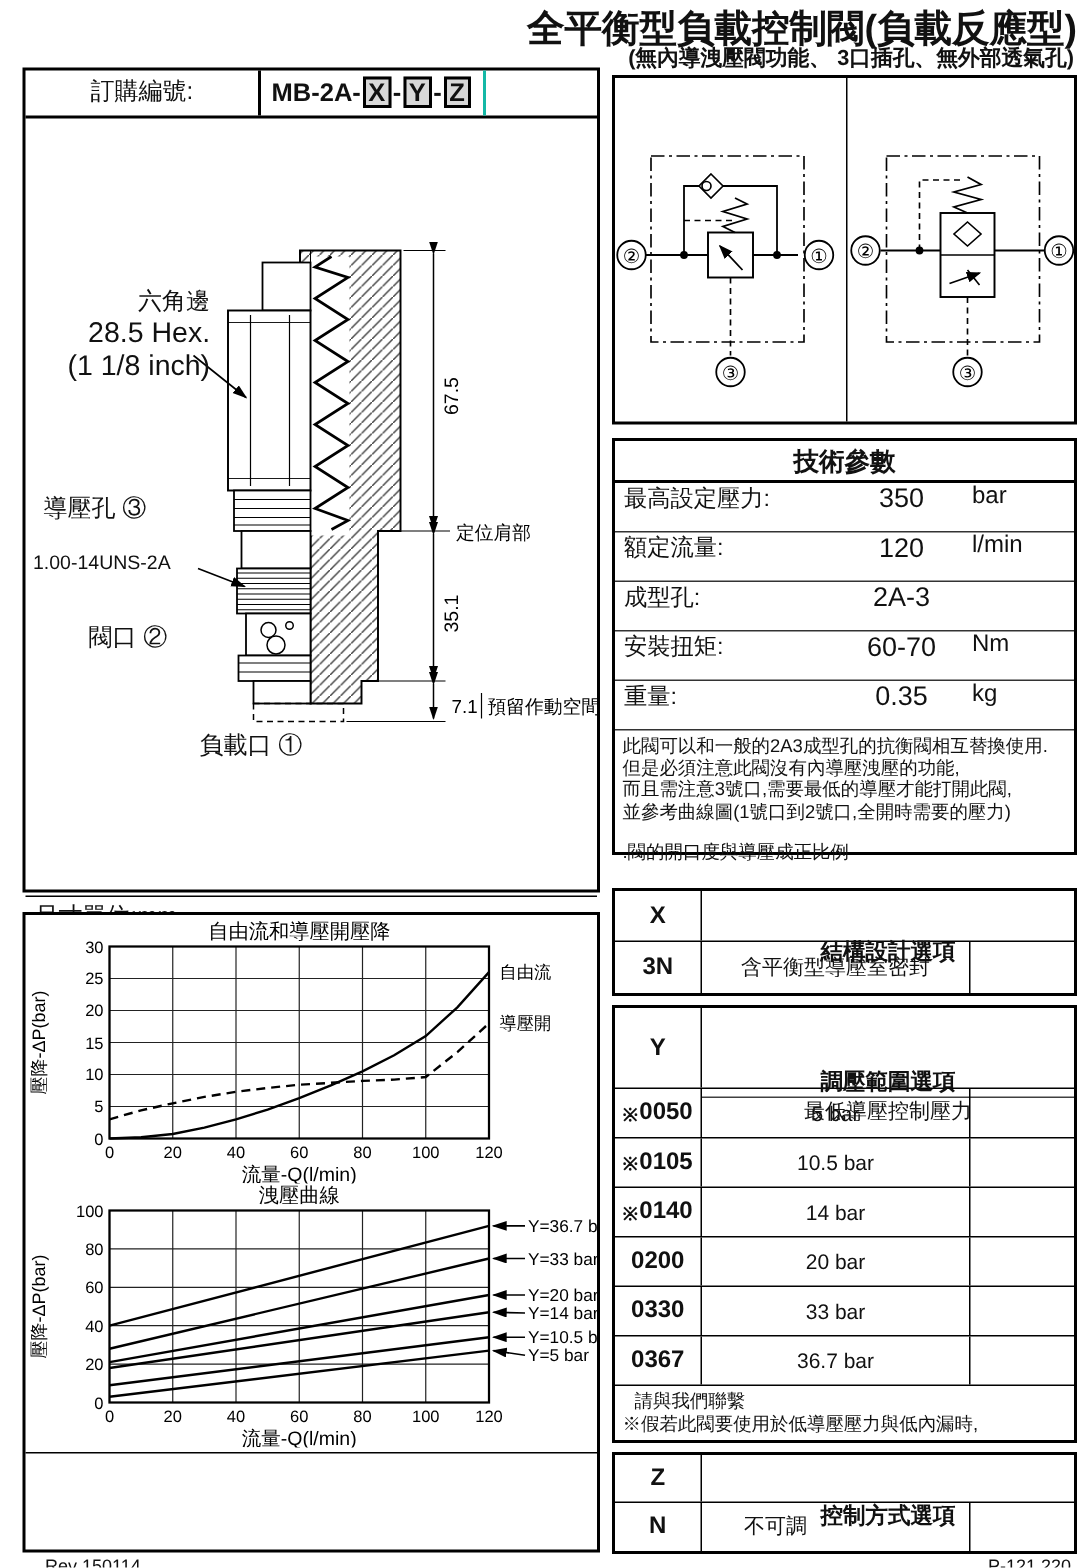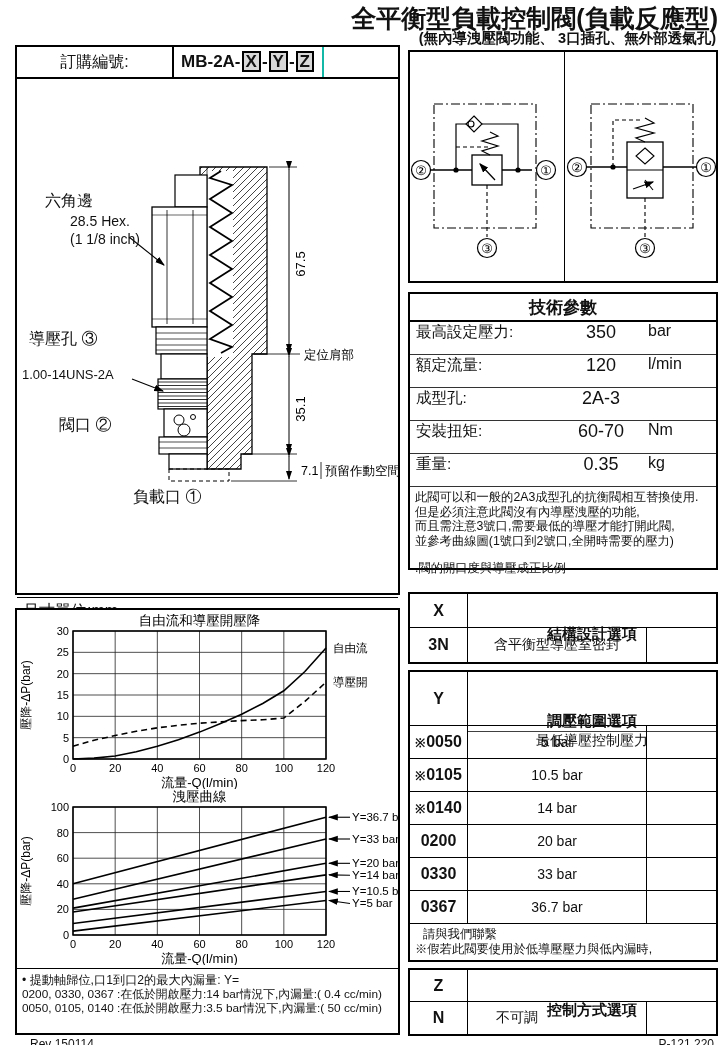--- a/index.html
+++ b/index.html
@@ -12,22 +12,22 @@
   #title { top:2px; right:2px; width:480px; text-align:right; font-size:25px; font-weight:bold; letter-spacing:0px; }
   #subtitle { top:29px; right:4px; width:480px; text-align:right; font-size:14.5px; font-weight:bold; }
   
   #leftbox { left:15px; top:45px; width:385px; height:550px; }
   #orderrow { position:absolute; left:0; top:0; width:100%; height:32px; border-bottom:2px solid #000; }
   #orderlabel { position:absolute; left:0; top:0; width:155px; height:30px; line-height:30px; text-align:center; font-size:16px; }
   #ordercode { position:absolute; left:155px; top:0; width:152px; height:30px; line-height:30px; text-align:center;
     font-size:17px; font-weight:bold; border-left:2px solid #000; border-right:2px solid #14b8a6; }
   .codebox { display:inline-block; border:2px solid #000; background:#d8d8d8; padding:0 2px; line-height:17px; margin:0 1px; }
   #drawwrap { position:absolute; left:0; top:32px; width:381px; height:486px; }
-  .dlabel { position:absolute; font-size:16px; white-space:nowrap; }
-  .dlabel small { font-size:14px; font-weight:normal;margin-left:25px; }
+  .dlabel { position:absolute; font-size:16px; white-space:nowrap;text-align:right; }
+  .dlabel small { font-size:19px; font-weight:normal; }
   #unitdiv { position:absolute; left:0; top:518px; width:100%; border-top:1px solid #000; }
   #unitnote { position:absolute; left:6px; top:522px; font-size:16px; }
   
   #schembox { left:408px; top:50px; width:310px; height:233px; }
   #schemdiv { position:absolute; left:154px; top:0; width:0; height:229px; border-left:1.5px solid #000; }
   
   #techbox { left:408px; top:292px; width:310px; height:278px; }
   #techtitle { height:28px; line-height:28px; text-align:center; font-weight:bold; font-size:17px; border-bottom:2px solid #000; }
   .techrow { display:flex; height:33px; align-items:flex-start; border-bottom:1px solid #333; padding:0 6px; }
   .techrow .tl { flex:0 0 138px; font-size:15.5px; }
@@ -412,23 +412,18 @@
         <line x1="333" y1="85.32" x2="312" y2="84.84" stroke="#000" stroke-width="1.1" marker-end="url(#ca2)"></line>
         <text x="335" y="89.32" font-size="11.5">Y=14 bar</text>
         <polyline points="56,133.48000000000002 309,101.47999999999999" fill="none" stroke="#000" stroke-width="1.6"></polyline>
         <line x1="333" y1="101.47999999999999" x2="312" y2="101.47999999999999" stroke="#000" stroke-width="1.1" marker-end="url(#ca2)"></line>
         <text x="335" y="105.47999999999999" font-size="11.5">Y=10.5 bar</text>
         <polyline points="56,141.16 309,110.44" fill="none" stroke="#000" stroke-width="1.6"></polyline>
         <line x1="333" y1="113.47999999999999" x2="312" y2="110.44" stroke="#000" stroke-width="1.1" marker-end="url(#ca2)"></line>
         <text x="335" y="117.47999999999999" font-size="11.5">Y=5 bar</text>
       </svg>
     <div id="chartdiv"></div>
-    <div id="footnote">
-      <div class="b1">• 提動軸歸位,口1到口2的最大內漏量: Y=</div>
-      <div>0200, 0330, 0367 :在低於開啟壓力:14 bar情況下,內漏量:( 0.4 cc/min)</div>
-      <div>0050, 0105, 0140 :在低於開啟壓力:3.5 bar情況下,內漏量:( 50 cc/min)</div>
-    </div>
   </div>
 
   <div class="pgfoot" style="left:30px;">Rev 150114</div>
   <div class="pgfoot" style="right:6px;">P-121.220</div>
 
 </div>
 
 </body></html>

